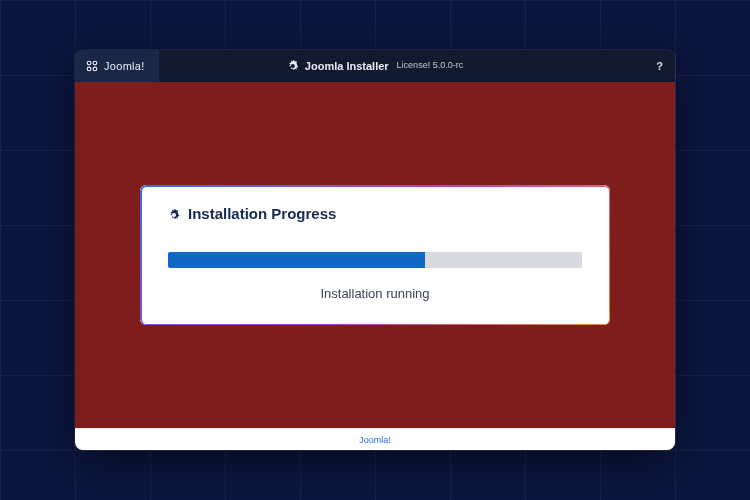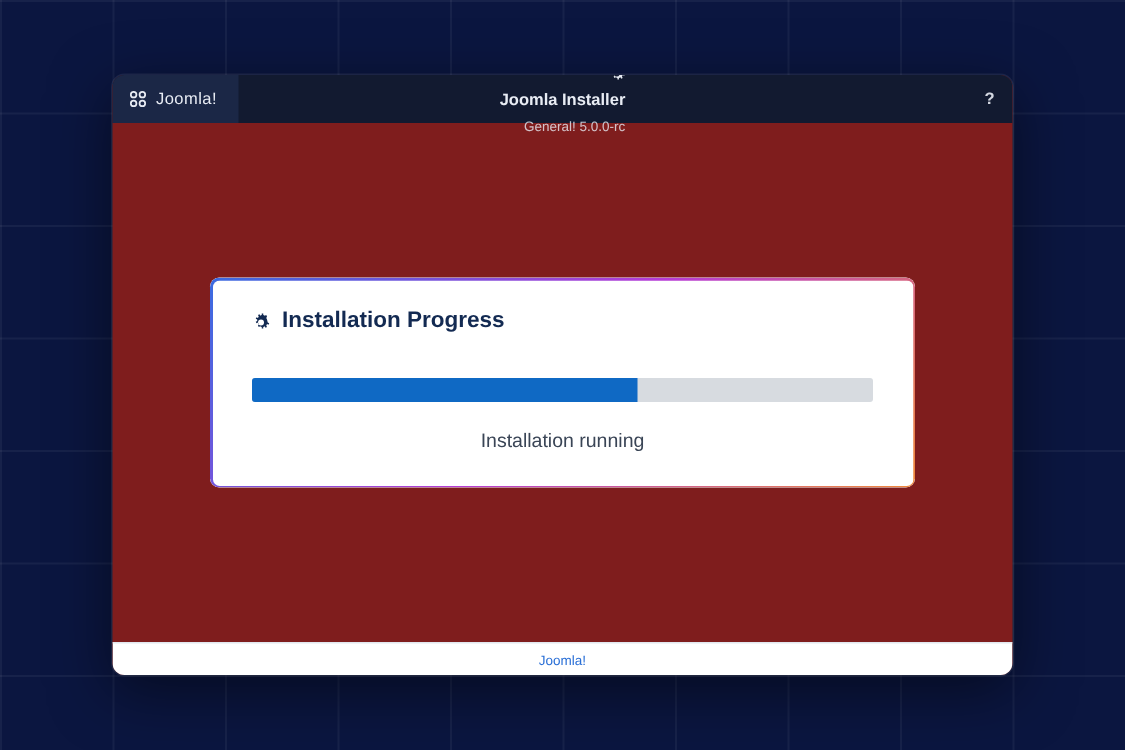--- a/index.html
+++ b/index.html
@@ -43,23 +43,22 @@
     padding: 0 14px 0 10px;
   }
   .brand-logo {
     width: 14px; height: 14px;
     display: inline-flex; align-items: center; justify-content: center;
   }
   .brand-text { font-weight: 500; letter-spacing: 0.3px; }
   .center-title {
     position: absolute;
     left: 50%; transform: translateX(-50%);
-    display: flex; align-items: flex-end; gap: 6px;
+    display: flex; align-items: flex-start; gap: 6px;
     white-space: nowrap;
-    flex-direction: column;
   }
   .title-main { font-weight: 600; font-size: 11px; }
   .title-version { font-size: 9px; opacity: 0.8; margin-left: 2px; }
   .gears-icon { width: 12px; height: 12px; display: inline-flex; }
   .help {
     margin-left: auto;
     padding: 0 12px;
     font-weight: 600;
     opacity: 0.9;
     cursor: pointer;
@@ -148,21 +147,21 @@
       <span class="brand-text">Joomla!</span>
     </div>
 
     <div class="center-title">
       <span class="gears-icon">
         <svg viewBox="0 0 24 24" width="12" height="12">
           <path fill="#e8ecf4" d="M12 8a4 4 0 100 8 4 4 0 000-8zm9 4l2 1-1 2-2-1a9 9 0 01-1 2l1 2-2 1-1-2a9 9 0 01-2 1l0 2h-2l0-2a9 9 0 01-2-1l-2 1-1-2 1-2a9 9 0 01-1-2l-2 1-1-2 2-1a9 9 0 010-2l-2-1 1-2 2 1a9 9 0 011-2l-1-2 2-1 1 2a9 9 0 012-1l0-2h2l0 2a9 9 0 012 1l2-1 1 2-1 2a9 9 0 011 2z"></path>
         </svg>
       </span>
       <span class="title-main">Joomla Installer</span>
-      <span class="title-version">General! 5.0.0-rc</span>
+      <span class="title-version">License! 5.0.0-rc</span>
     </div>
 
     <div class="help">?</div>
   </div>
 
   <div class="content">
     <div class="card">
       <div class="card-header">
         <span class="gears-icon">
           <svg viewBox="0 0 24 24" width="14" height="14">

